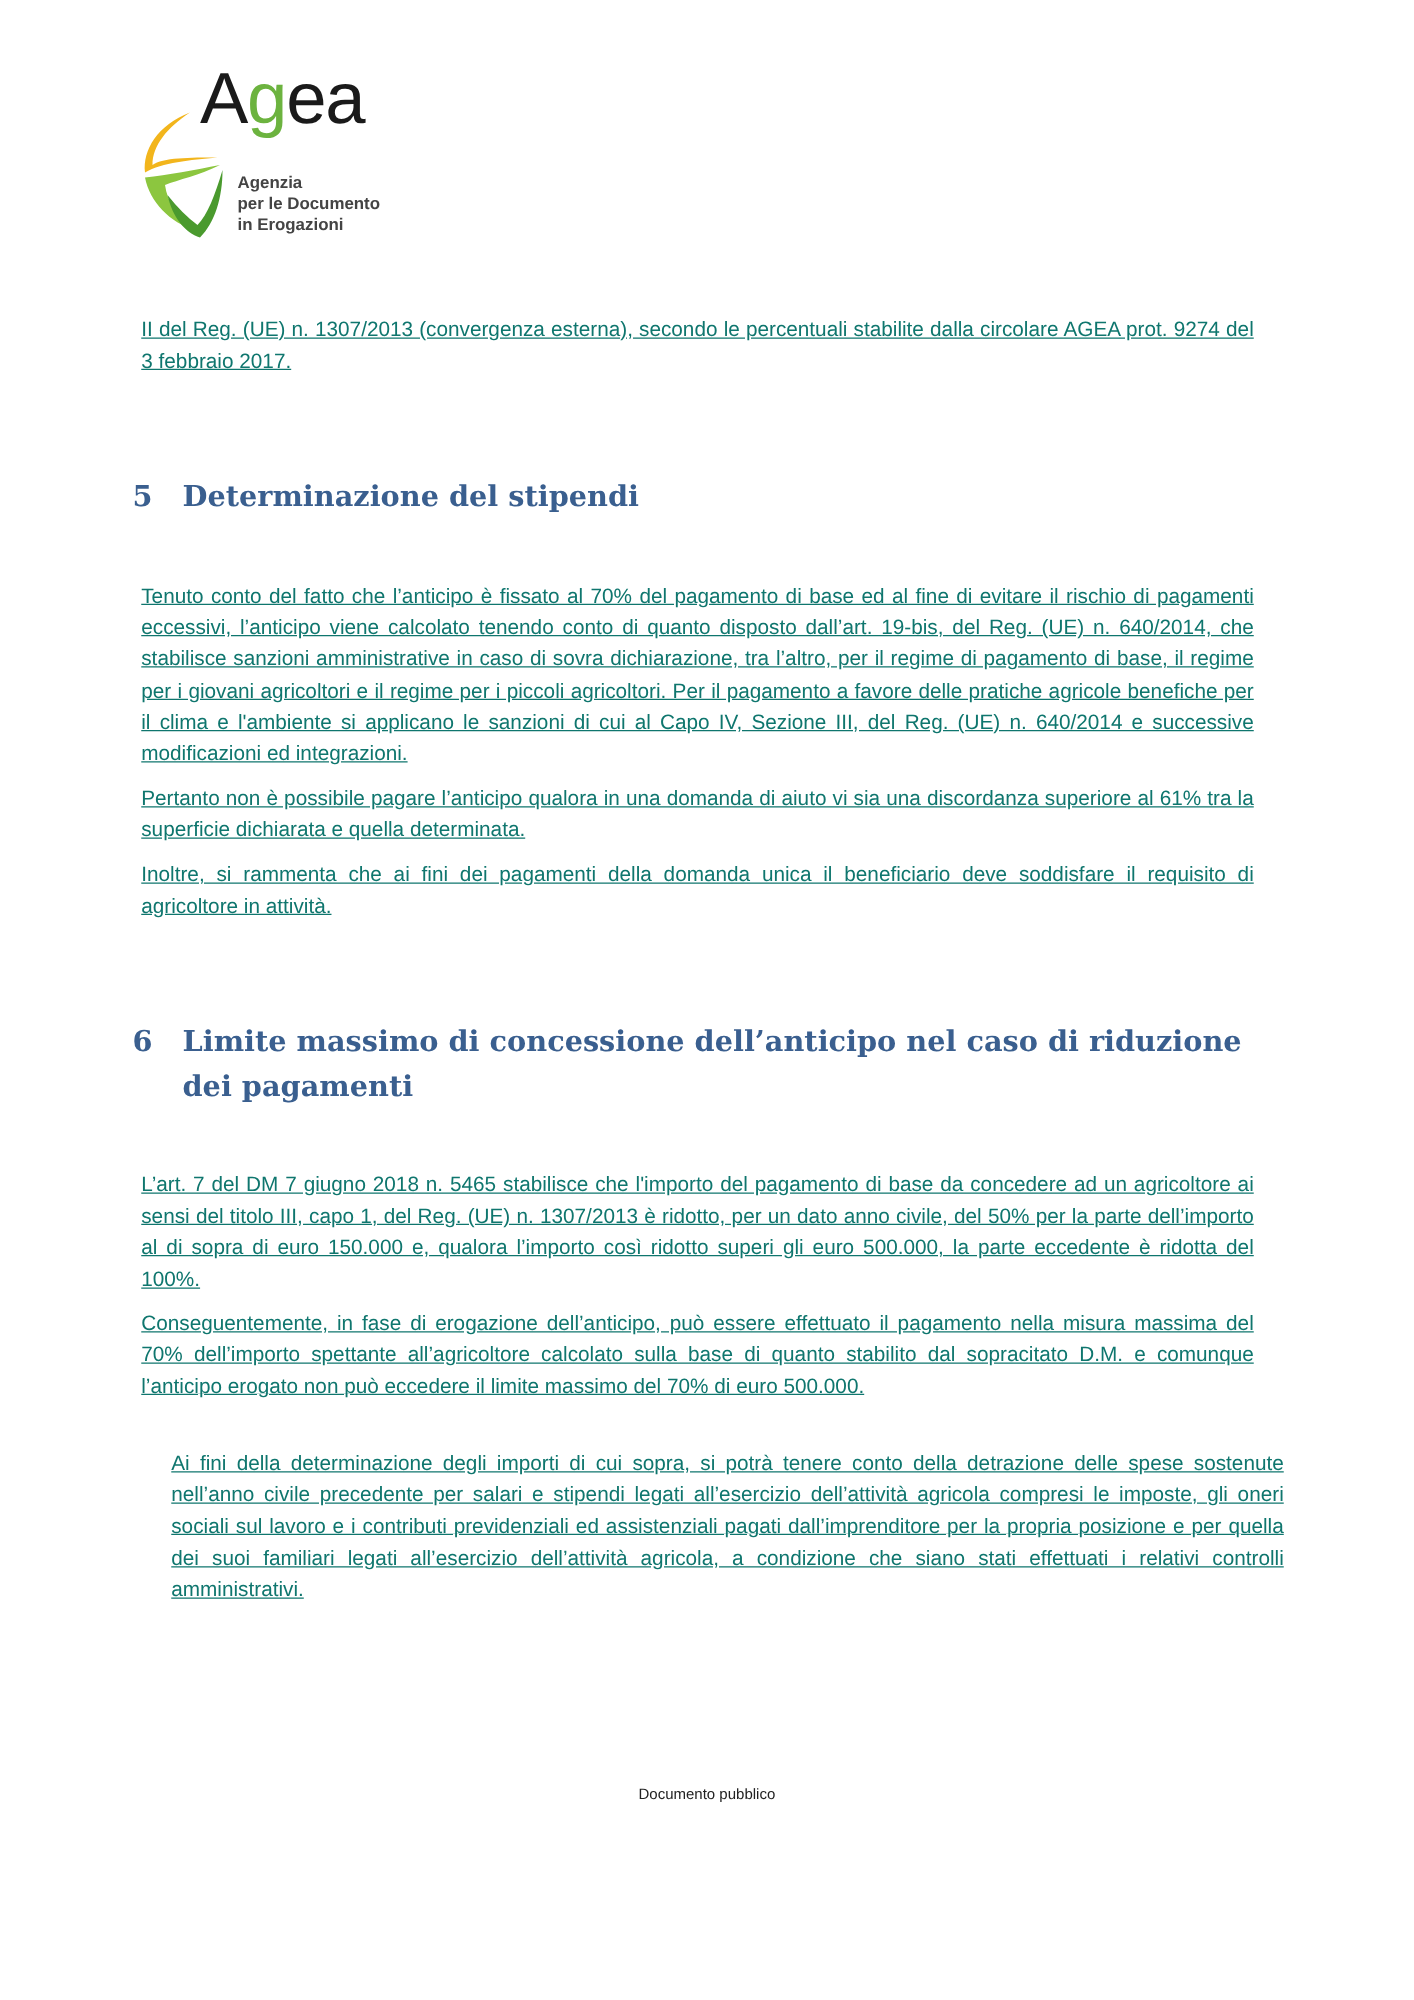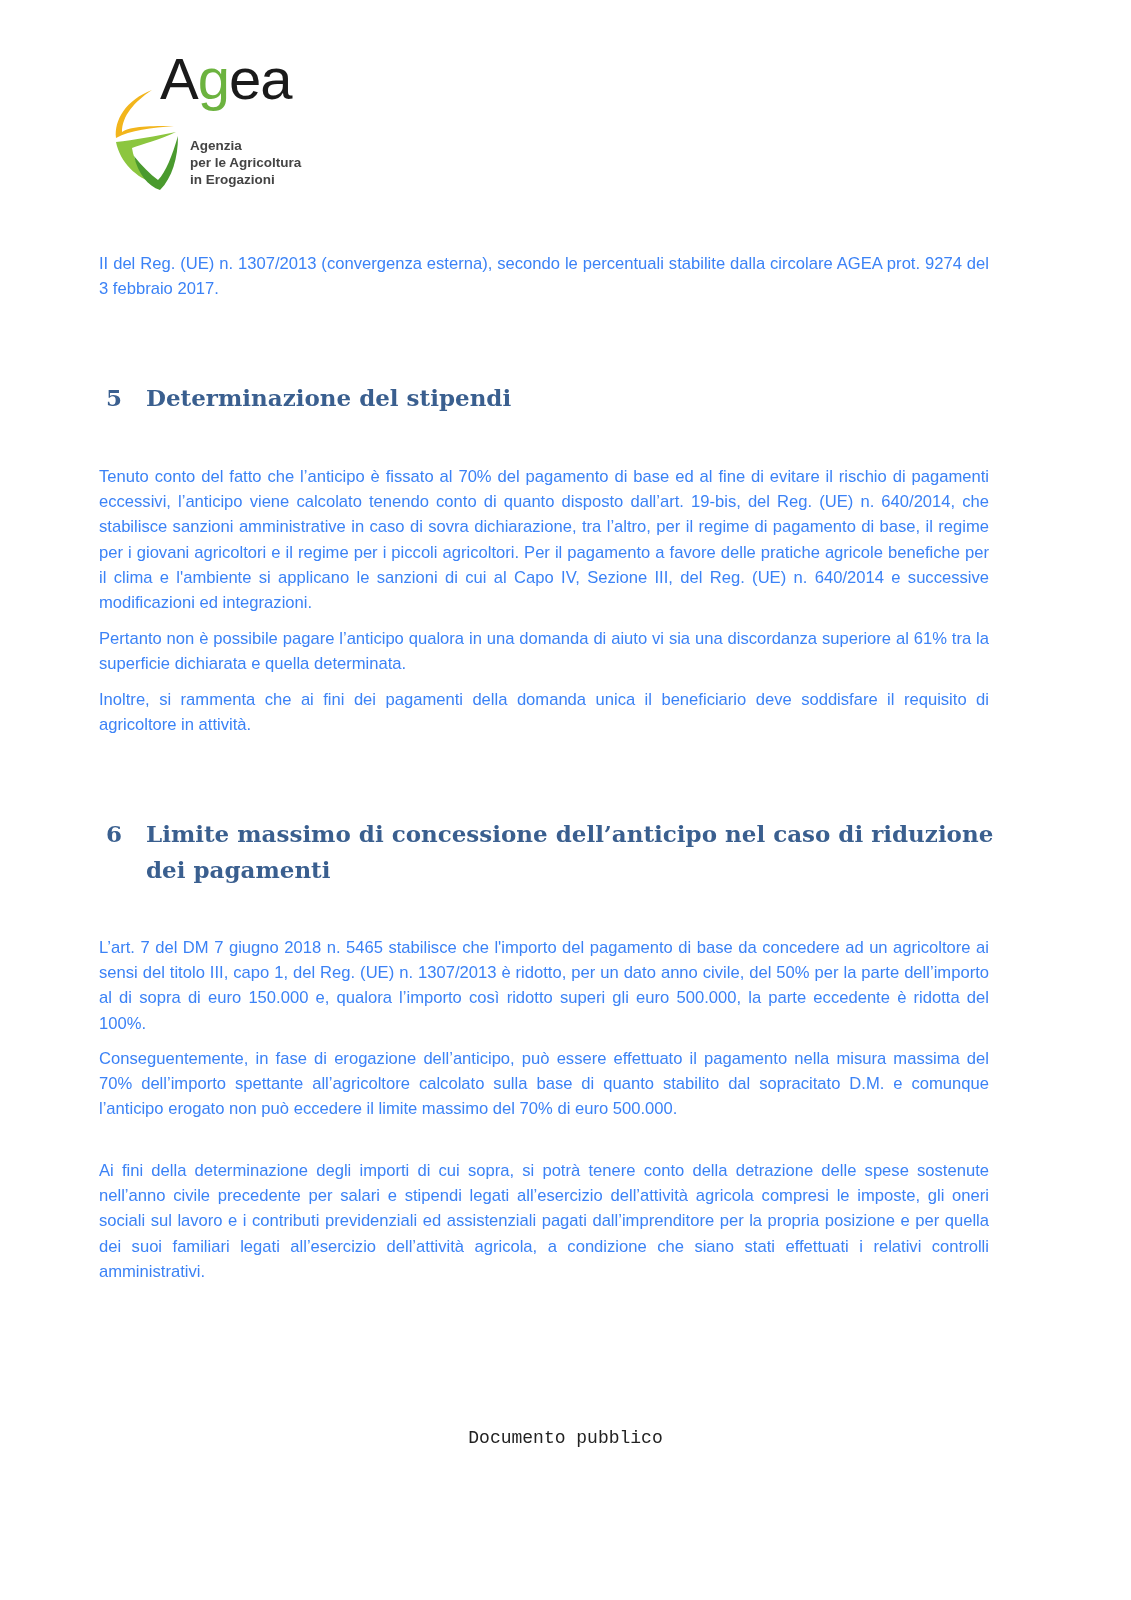--- a/index.html
+++ b/index.html
@@ -6,44 +6,44 @@
   body { width: 1131px; height: 1600px; position: relative; overflow: hidden; }
   .page { position: absolute; left: 0; top: 0; width: 1131px; height: 1600px; background: #fff; }
 
   .logo { position: absolute; left: 112px; top: 58px; width: 200px; height: 140px; }
   .logo svg.mark { position: absolute; left: 0; top: 28px; }
   .logo .wordmark { position: absolute; left: 48px; top: -8px; font-family: "Liberation Sans", sans-serif; font-size: 58px; letter-spacing: -1px; color: #1a1a1a; line-height: 1; }
   .logo .wordmark .g { color: #6cb33f; }
   .logo .tagline { position: absolute; left: 78px; top: 79px; font-family: "Liberation Sans", sans-serif; font-size: 13.5px; line-height: 17px; color: #444; }
   .logo .tagline div { white-space: nowrap; font-weight: bold; }
 
-  .body-text { position: absolute; left: 99px; width: 890px; font-family: "Liberation Sans", sans-serif; font-size: 16.6px; line-height: 25.2px; color: #3b82f6; text-align: justify; }
+  .body-text { position: absolute; left: 113px; width: 890px; font-family: "Liberation Sans", sans-serif; font-size: 16.6px; line-height: 25.2px; color: #0f766e; text-align: justify; text-decoration: underline; }
   .body-text p { margin: 0; }
 
   .heading { position: absolute; left: 106px; width: 900px; font-family: "DejaVu Serif", serif; font-weight: bold; font-size: 23px; line-height: 36px; color: #3a5f8f; }
   .heading .num { position: absolute; left: 0; top: 0; }
   .heading .txt { position: absolute; left: 40px; top: 0; width: 860px; }
 
-  .footer { position: absolute; left: 0; width: 1131px; top: 1428px; text-align: center; font-family: Liberation Mono, monospace; font-size: 18px; color: #222; }
+  .footer { position: absolute; left: 0; width: 1131px; top: 1428px; text-align: center; font-family: Liberation Sans, sans-serif; font-size: 12px; color: #222; }
 </style>
 </head>
 <body>
 
 <div class="page">
 
   <div class="logo">
     <svg class="mark" width="70" height="110" viewBox="0 0 70 110">
       <path d="M40 4 C 14 14, 2 34, 4 52 C 18 44, 40 42, 62 40 C 40 40, 18 40, 10 46 C 10 30, 22 16, 40 4 Z" fill="#f2b51c"></path>
       <path d="M4 56 C 8 76, 24 92, 44 98 C 30 88, 22 76, 20 62 C 30 58, 48 54, 64 46 C 44 50, 22 54, 4 56 Z" fill="#8cc63f"></path>
       <path d="M22 70 C 26 88, 36 100, 48 104 C 60 92, 66 72, 66 50 C 60 70, 54 86, 46 94 C 38 88, 30 80, 22 70 Z" fill="#4a9a2e"></path>
     </svg>
     <div class="wordmark"><span>A</span><span class="g">g</span><span>ea</span></div>
     <div class="tagline">
       <div>Agenzia</div>
-      <div>per le Agricoltura</div>
+      <div>per le Documento</div>
       <div>in Erogazioni</div>
     </div>
   </div>
 
   <div class="body-text" style="top:251px;">
     <p>II del Reg. (UE) n. 1307/2013 (convergenza esterna), secondo le percentuali stabilite dalla circolare AGEA prot. 9274 del 3 febbraio 2017.</p>
   </div>
 
   <div class="heading" style="top:380px;">
     <span class="num">5</span>
@@ -64,18 +64,18 @@
     <span class="num">6</span>
     <span class="txt">Limite massimo di concessione dell’anticipo nel caso di riduzione dei pagamenti</span>
   </div>
 
   <div class="body-text" style="top:935px;">
     <p>L’art. 7 del DM 7 giugno 2018 n. 5465 stabilisce che l'importo del pagamento di base da concedere ad un agricoltore ai sensi del titolo III, capo 1, del Reg. (UE) n. 1307/2013 è ridotto, per un dato anno civile, del 50% per la parte dell’importo al di sopra di euro 150.000 e, qualora l’importo così ridotto superi gli euro 500.000, la parte eccedente è ridotta del 100%.</p>
   </div>
   <div class="body-text" style="top:1046px;">
     <p>Conseguentemente, in fase di erogazione dell’anticipo, può essere effettuato il pagamento nella misura massima del 70% dell’importo spettante all’agricoltore calcolato sulla base di quanto stabilito dal sopracitato D.M. e comunque l’anticipo erogato non può eccedere il limite massimo del 70% di euro 500.000.</p>
   </div>
-  <div class="body-text" style="top:1158px;">
+  <div class="body-text" style="top:1158px;margin-left:24px;">
     <p>Ai fini della determinazione degli importi di cui sopra, si potrà tenere conto della detrazione delle spese sostenute nell’anno civile precedente per salari e stipendi legati all’esercizio dell’attività agricola compresi le imposte, gli oneri sociali sul lavoro e i contributi previdenziali ed assistenziali pagati dall’imprenditore per la propria posizione e per quella dei suoi familiari legati all’esercizio dell’attività agricola, a condizione che siano stati effettuati i relativi controlli amministrativi.</p>
   </div>
 
   <div class="footer">Documento pubblico</div>
 </div>
 
 </body></html>

